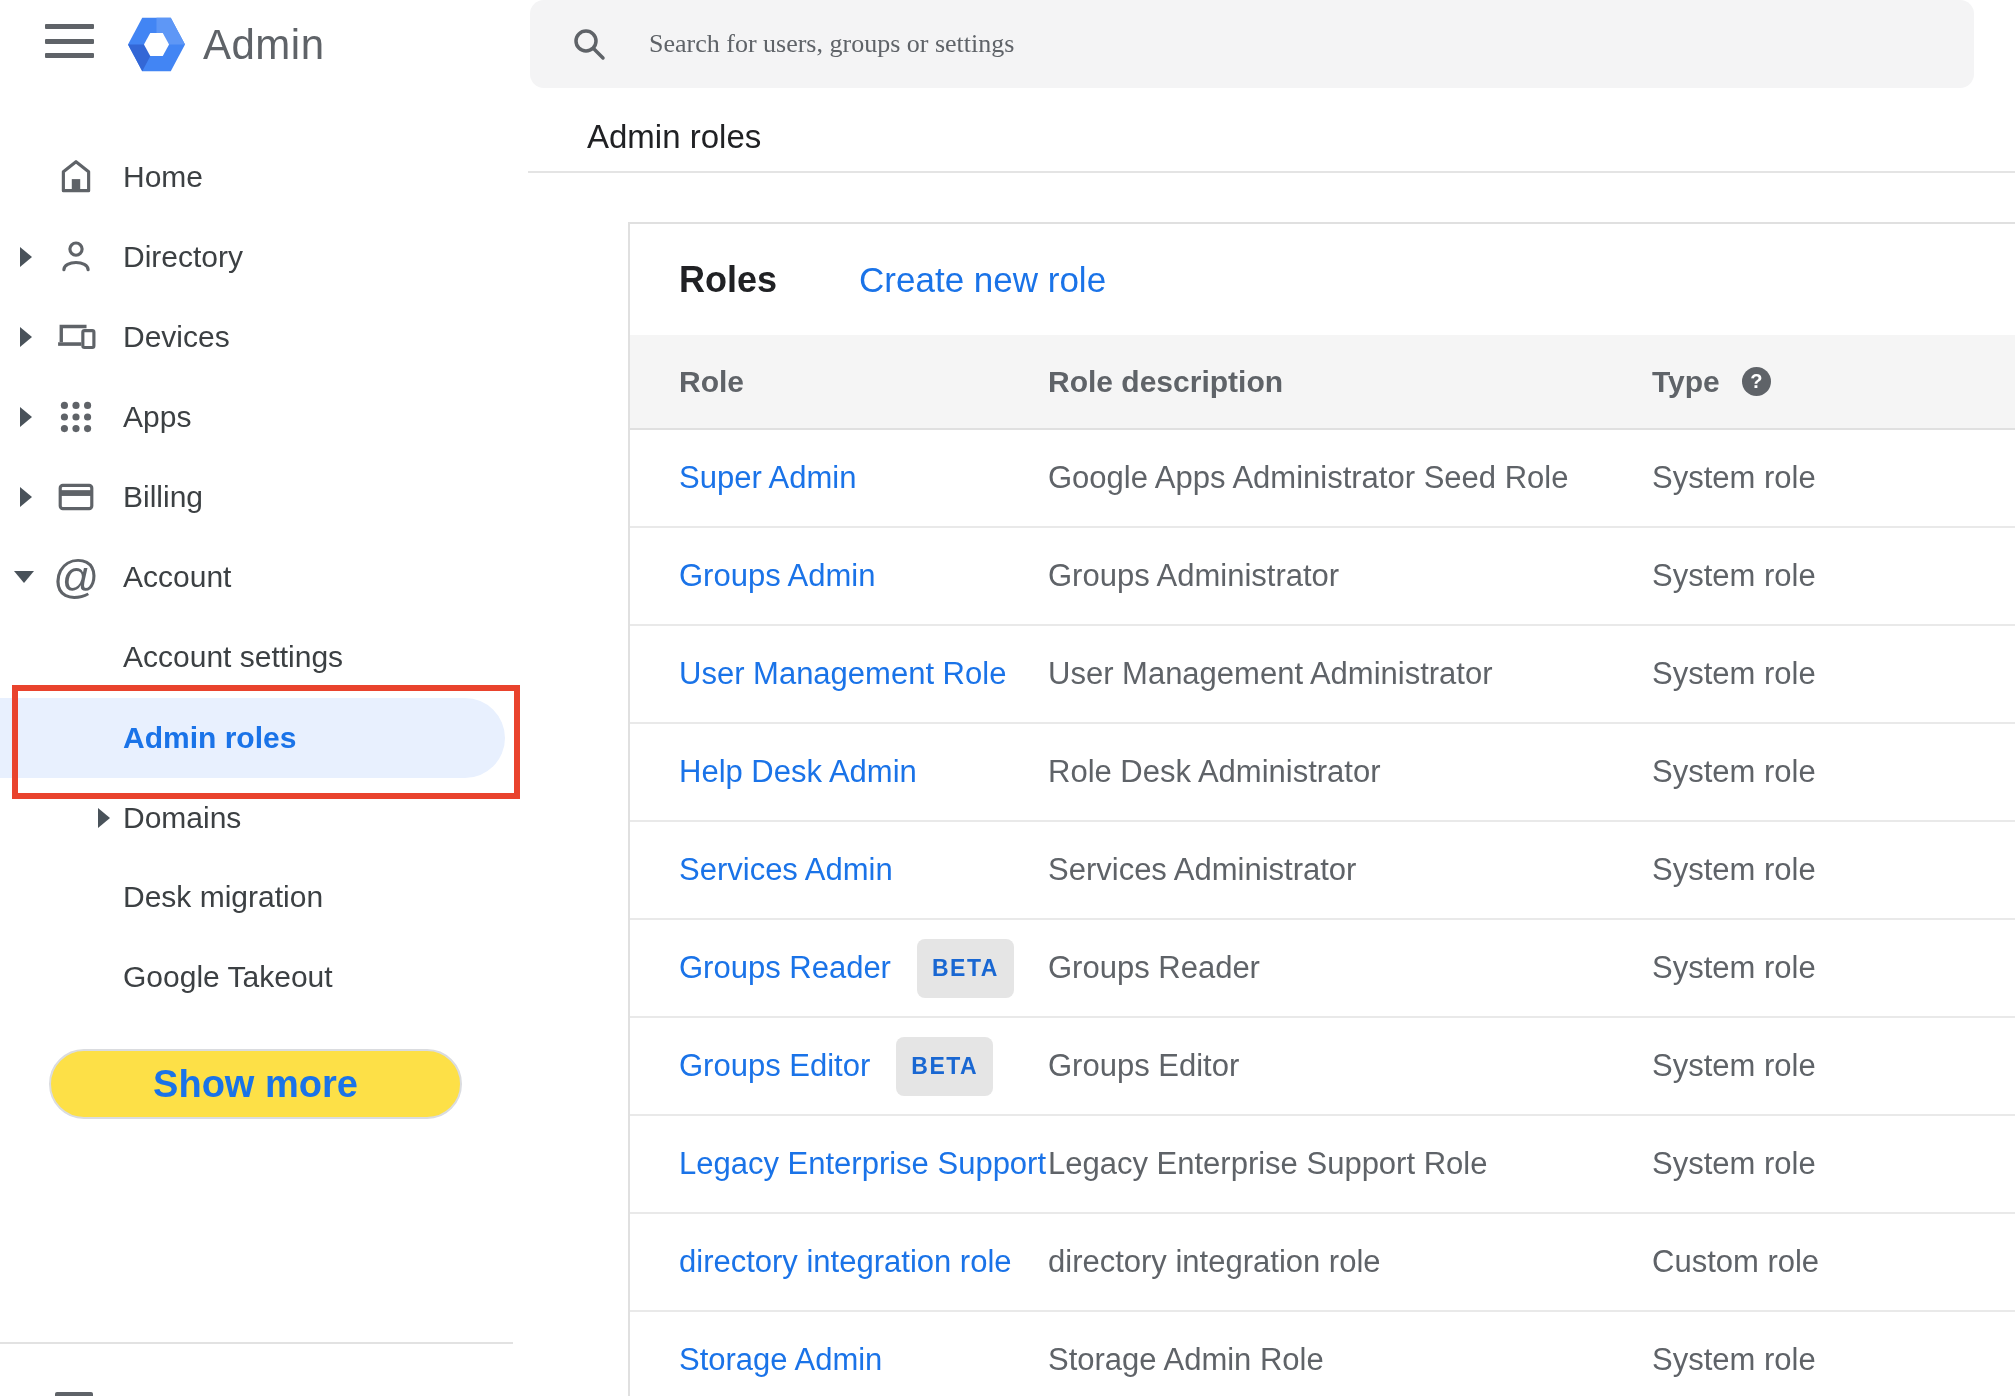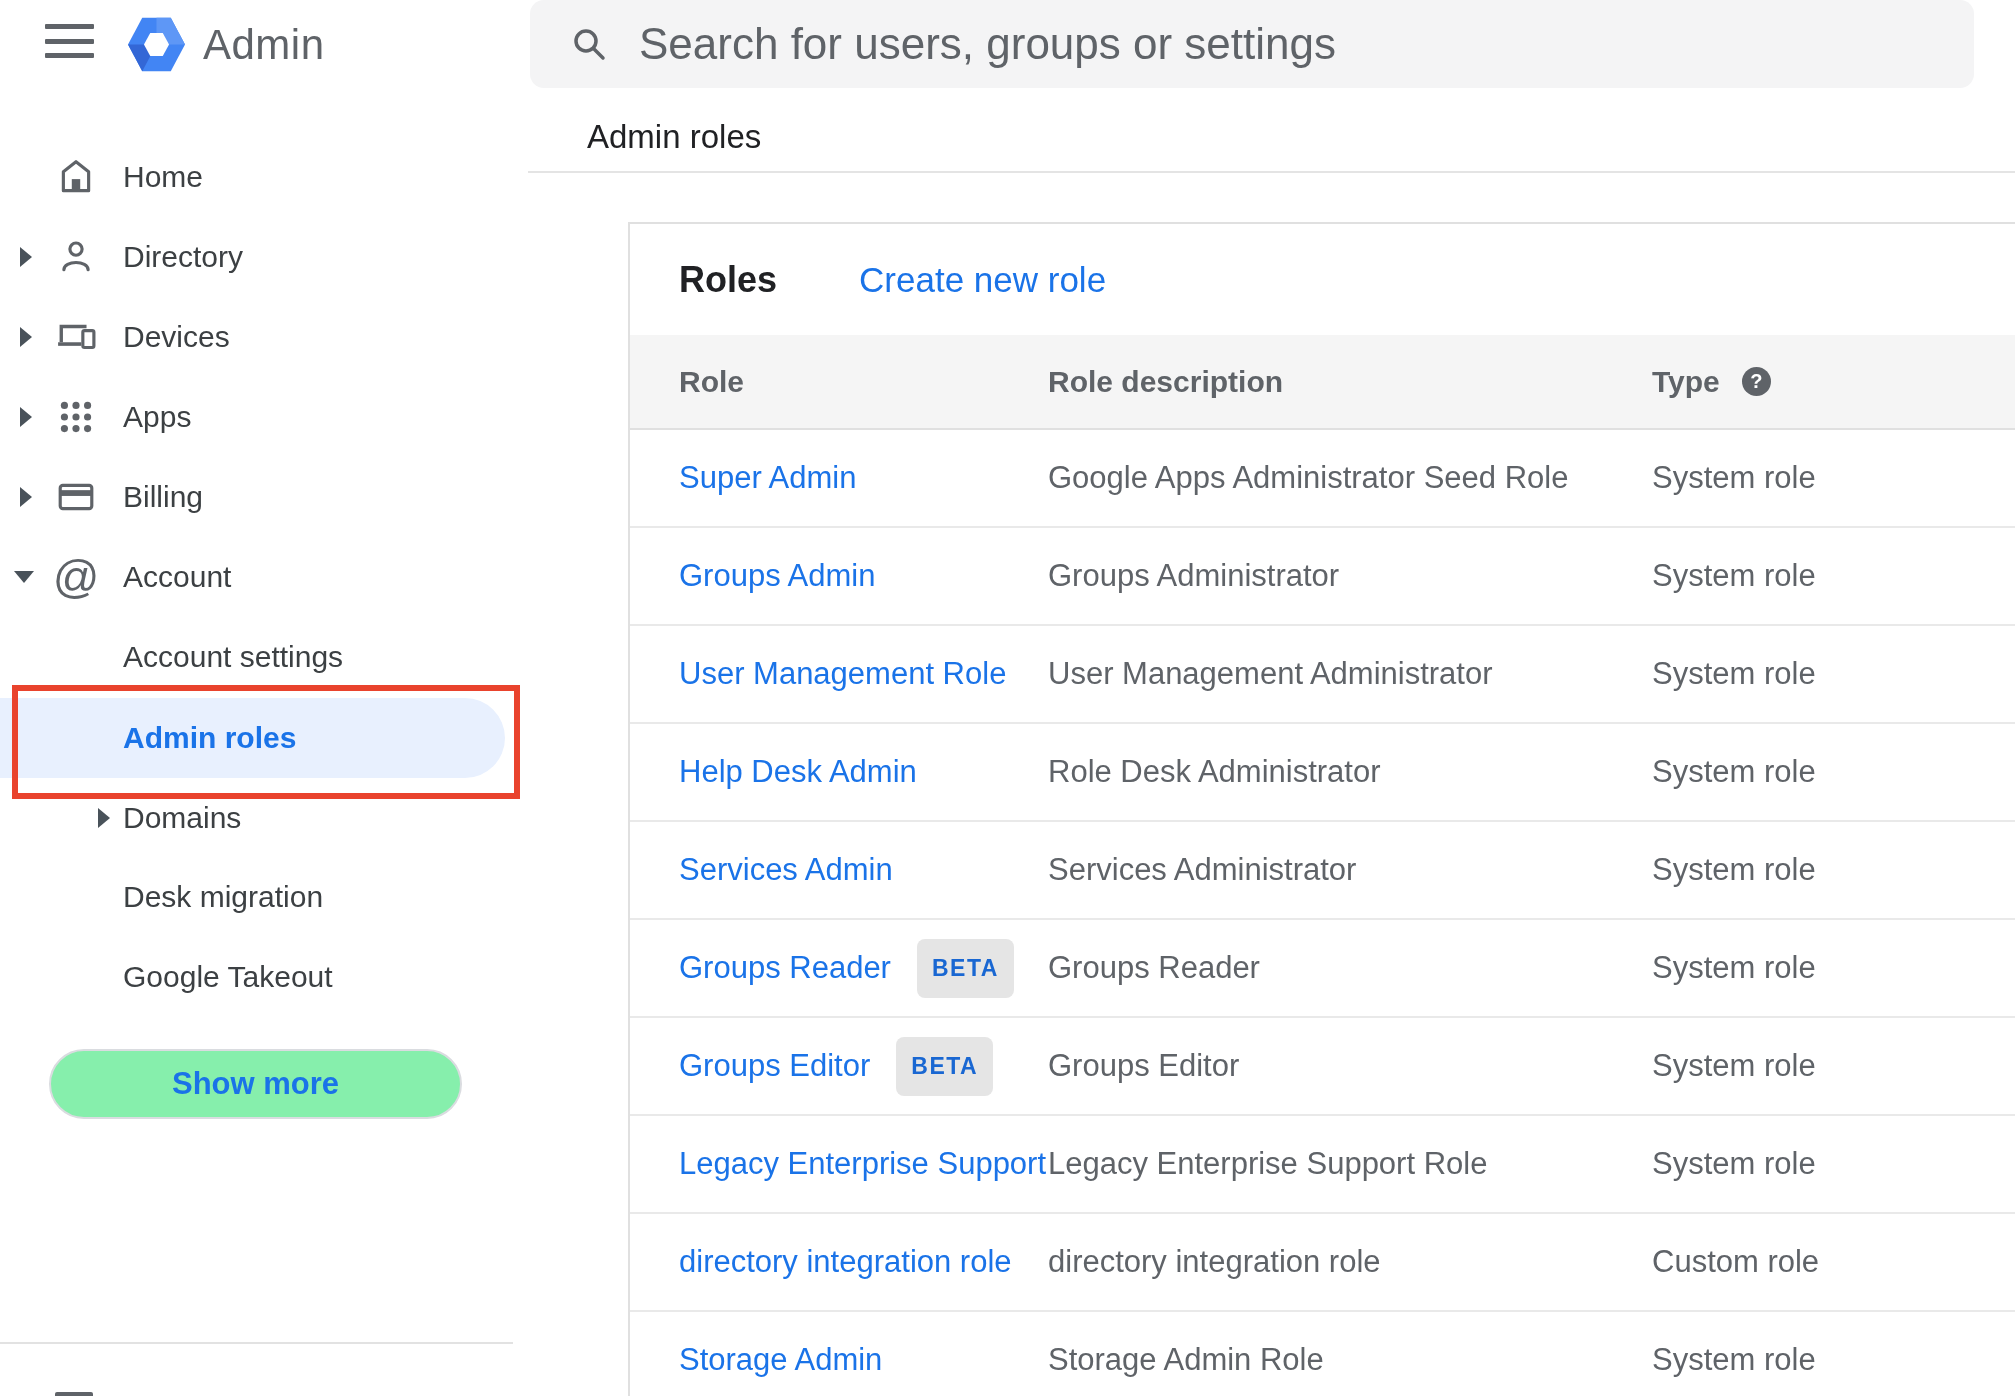--- a/index.html
+++ b/index.html
@@ -10,22 +10,22 @@
   
   #hamburger{left:45px;top:24px;width:49px;height:34px;display:flex;flex-direction:column;
              justify-content:space-between;cursor:pointer;}
   #hamburger span{display:block;height:5px;background:#5f6368;border-radius:1px;}
   #logo{left:128px;top:17px;display:flex;align-items:center;gap:18px;}
   #logo-text{font-size:42px;color:#5f6368;letter-spacing:.5px;}
 
   #searchbar{left:530px;top:0;width:1444px;height:88px;background:#f4f4f5;border-radius:14px;
              display:flex;align-items:center;}
   #search-icon{margin-left:40px;width:38px;height:38px;flex:0 0 auto;}
-  #search-input{margin-left:29px;border:none;outline:none;background:transparent;
-                font-family:Liberation Sans, sans-serif;font-size:44px;color:#5f6368;width:1200px;}
+  #search-input{margin-left:39px;border:none;outline:none;background:transparent;
+                font-family:Liberation Serif, serif;font-size:26px;color:#5f6368;width:1200px;}
   #search-input::placeholder{color:#5f6368;opacity:1;}
 
   #breadcrumb{left:587px;top:118px;font-size:33px;color:#202124;}
   #topbar-divider{left:528px;top:171px;width:1488px;height:2px;background:#e4e4e4;}
 
   
   .nav-item{left:0;width:530px;height:80px;display:flex;align-items:center;cursor:pointer;}
   .nav-label{position:absolute;left:123px;font-size:30px;color:#3c4043;white-space:nowrap;}
   .nav-icon{position:absolute;left:55px;width:42px;height:42px;display:flex;
             align-items:center;justify-content:center;}
@@ -36,22 +36,22 @@
   .arrow-sub{left:98px !important;}
   .at-glyph{font-size:46px;color:#5f6368;line-height:1;}
 
   #selected-pill{left:0;top:698px;width:505px;height:80px;background:#e8f0fe;
                  border-radius:0 40px 40px 0;}
   .nav-selected .nav-label{color:#1a73e8;font-weight:700;}
   #red-box{left:12px;top:685px;width:496px;height:102px;border:6px solid #e9432d;
            background:transparent;pointer-events:none;}
 
   #show-more{left:49px;top:1049px;width:409px;height:66px;border:2px solid #dadce0;
-             border-radius:35px;background:#86efac;display:flex;align-items:center;justify-content:center;
-             font-size:31px;font-weight:700;color:#1a73e8;cursor:pointer;}
+             border-radius:35px;background:#fde047;display:flex;align-items:center;justify-content:center;
+             font-size:38px;font-weight:700;color:#1a73e8;cursor:pointer;}
   #sidebar-divider{left:0;top:1342px;width:513px;height:2px;background:#e2e2e2;}
   #partial-icon{left:55px;top:1392px;width:38px;height:5px;background:#5f6368;border-radius:2px 2px 0 0;}
 
   
   #panel{left:628px;top:222px;width:1392px;height:1178px;background:#fff;
          border:2px solid #e0e0e0;border-right:none;border-bottom:none;box-sizing:border-box;}
   #panel-head{height:111px;display:flex;align-items:center;}
   #panel-title{margin-left:49px;font-size:36px;font-weight:700;color:#202124;}
   #create-link{margin-left:82px;font-size:35px;color:#1a73e8;cursor:pointer;text-decoration:none;}
 

